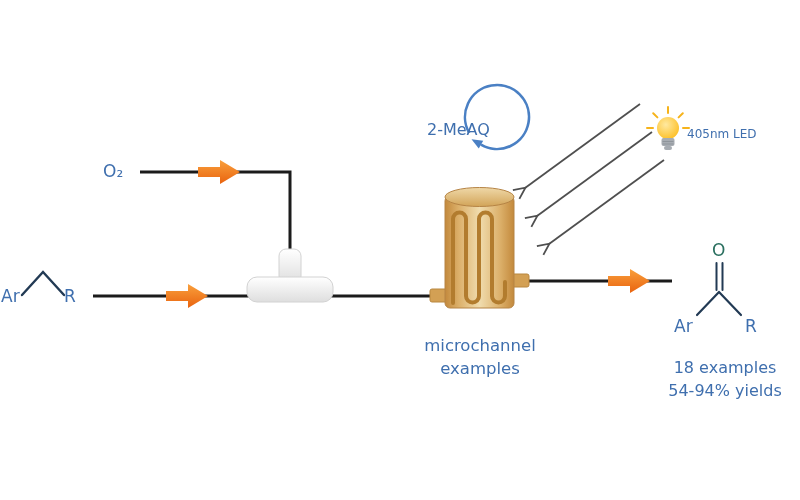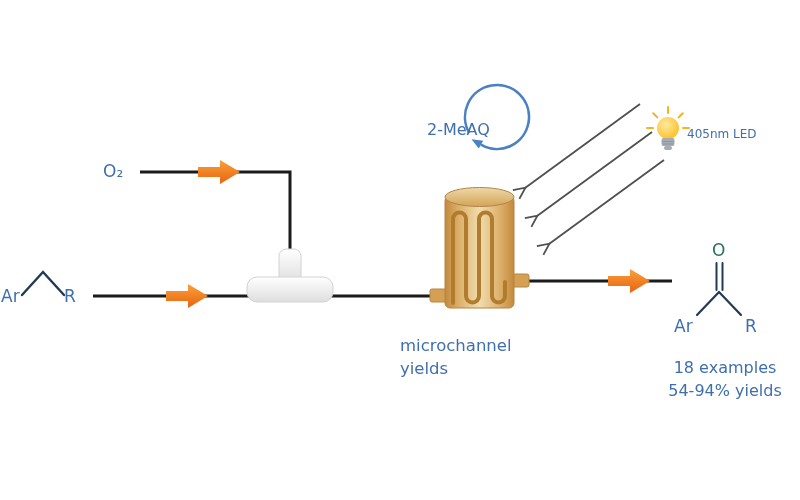--- a/index.html
+++ b/index.html
@@ -16,21 +16,21 @@
     color:#3f6fae;
     font-size:17px;
     white-space:nowrap;
     line-height:20px;
   }
   .lbl-o2{left:103px;top:161px;}
   .lbl-sub-ar{left:1px;top:286px;}
   .lbl-sub-r{left:64px;top:286px;}
   .lbl-catalyst{left:427px;top:120px;font-size:16px;}
   .lbl-led{left:687px;top:124px;font-size:12px;}
-  .lbl-reactor{left:400px;top:334px;width:160px;text-align:left;font-size:16.5px;line-height:23px;}
+  .lbl-reactor{left:400px;top:334px;width:160px;text-align:center;font-size:16.5px;line-height:23px;}
   .lbl-prod-o{left:712px;top:240px;color:#2a6f5f;}
   .lbl-prod-ar{left:674px;top:316px;}
   .lbl-prod-r{left:745px;top:316px;}
   .lbl-examples{left:645px;top:358px;width:160px;text-align:center;font-size:16px;}
   .lbl-yields{left:645px;top:381px;width:160px;text-align:center;font-size:16px;}
 </style>
 </head>
 <body>
 
 <div class="canvas">
@@ -118,21 +118,21 @@
   </svg>
 
   <div class="lbl lbl-o2">O₂</div>
   <div class="lbl lbl-sub-ar">Ar</div>
   <div class="lbl lbl-sub-r">R</div>
   <div class="lbl lbl-catalyst">2-MeAQ</div>
   <div class="lbl lbl-led">405nm LED</div>
 
   <div class="lbl lbl-reactor">
     <div>microchannel</div>
-    <div>yields</div>
+    <div>examples</div>
   </div>
 
   <div class="lbl lbl-prod-o">O</div>
   <div class="lbl lbl-prod-ar">Ar</div>
   <div class="lbl lbl-prod-r">R</div>
 
   <div class="lbl lbl-examples">18 examples</div>
   <div class="lbl lbl-yields">54-94% yields</div>
 </div>
 

